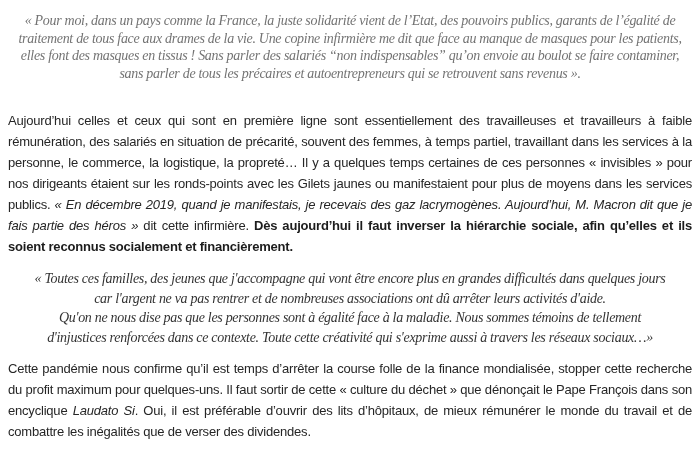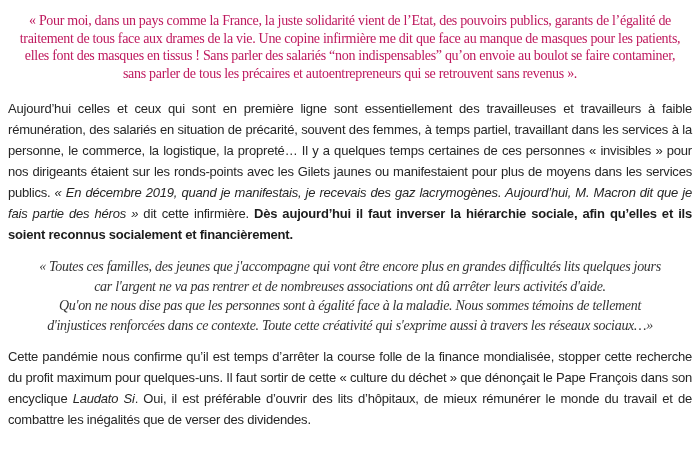--- a/index.html
+++ b/index.html
@@ -18,35 +18,36 @@
     height: 470px;
     padding: 0 8px;
     background: #ffffff;
   }
   p {
     margin: 0;
     padding: 0;
   }
   .quote-lg {
     font-family: "Liberation Serif", serif;
+    font-style: italic;
     font-size: 14px;
     line-height: 17.5px;
     letter-spacing: -0.3px;
     text-align: center;
-    color: #be185d;
+    color: #737373;
     margin: 12px 4px 0 4px;
   }
   .body-text {
     font-family: "Liberation Sans", sans-serif;
     font-size: 13px;
     line-height: 21px;
     letter-spacing: -0.2px;
     text-align: justify;
     color: #262626;
-    margin: 16px 0 0 0;
+    margin: 28px 0 0 0;
   }
   .quote-sm {
     font-family: "Liberation Serif", serif;
     font-style: italic;
     font-size: 14px;
     line-height: 19.5px;
     letter-spacing: -0.3px;
     text-align: center;
     color: #333333;
     margin: 12px 24px 0 24px;
@@ -63,19 +64,19 @@
 </style>
 </head>
 <body>
 
 <div class="page">
 
   <p class="quote-lg">« Pour moi, dans un pays comme la France, la juste solidarité vient de l’Etat, des pouvoirs publics, garants de l’égalité de traitement de tous face aux drames de la vie. Une copine infirmière me dit que face au manque de masques pour les patients, elles font des masques en tissus ! Sans parler des salariés “non indispensables” qu’on envoie au boulot se faire contaminer, sans parler de tous les précaires et autoentrepreneurs qui se retrouvent sans revenus ».</p>
 
   <p class="body-text"><span class="run-regular">Aujourd’hui celles et ceux qui sont en première ligne sont essentiellement des travailleuses et travailleurs à faible rémunération, des salariés en situation de précarité, souvent des femmes, à temps partiel, travaillant dans les services à la personne, le commerce, la logistique, la propreté… Il y a quelques temps certaines de ces personnes « invisibles » pour nos dirigeants étaient sur les ronds-points avec les Gilets jaunes ou manifestaient pour plus de moyens dans les services publics. </span><span class="run-italic">« En décembre 2019, quand je manifestais, je recevais des gaz lacrymogènes. Aujourd’hui, M. Macron dit que je fais partie des héros »</span><span class="run-regular"> dit cette infirmière. </span><span class="run-bold">Dès aujourd’hui il faut inverser la hiérarchie sociale, afin qu’elles et ils soient reconnus socialement et financièrement.</span></p>
 
-  <p class="quote-sm">« Toutes ces familles, des jeunes que j'accompagne qui vont être encore plus en grandes difficultés lits quelques jours car l'argent ne va pas rentrer et de nombreuses associations ont dû arrêter leurs activités d'aide.</p>
+  <p class="quote-sm">« Toutes ces familles, des jeunes que j'accompagne qui vont être encore plus en grandes difficultés dans quelques jours car l'argent ne va pas rentrer et de nombreuses associations ont dû arrêter leurs activités d'aide.</p>
 
   <p class="quote-sm tight-top">Qu'on ne nous dise pas que les personnes sont à égalité face à la maladie. Nous sommes témoins de tellement d'injustices renforcées dans ce contexte. Toute cette créativité qui s'exprime aussi à travers les réseaux sociaux…»</p>
 
   <p class="body-text last"><span class="run-regular">Cette pandémie nous confirme qu’il est temps d’arrêter la course folle de la finance mondialisée, stopper cette recherche du profit maximum pour quelques-uns. Il faut sortir de cette « culture du déchet » que dénonçait le Pape François dans son encyclique </span><span class="run-italic">Laudato Si</span><span class="run-regular">. Oui, il est préférable d’ouvrir des lits d’hôpitaux, de mieux rémunérer le monde du travail et de combattre les inégalités que de verser des dividendes.</span></p>
 
 </div>
 
 </body></html>

